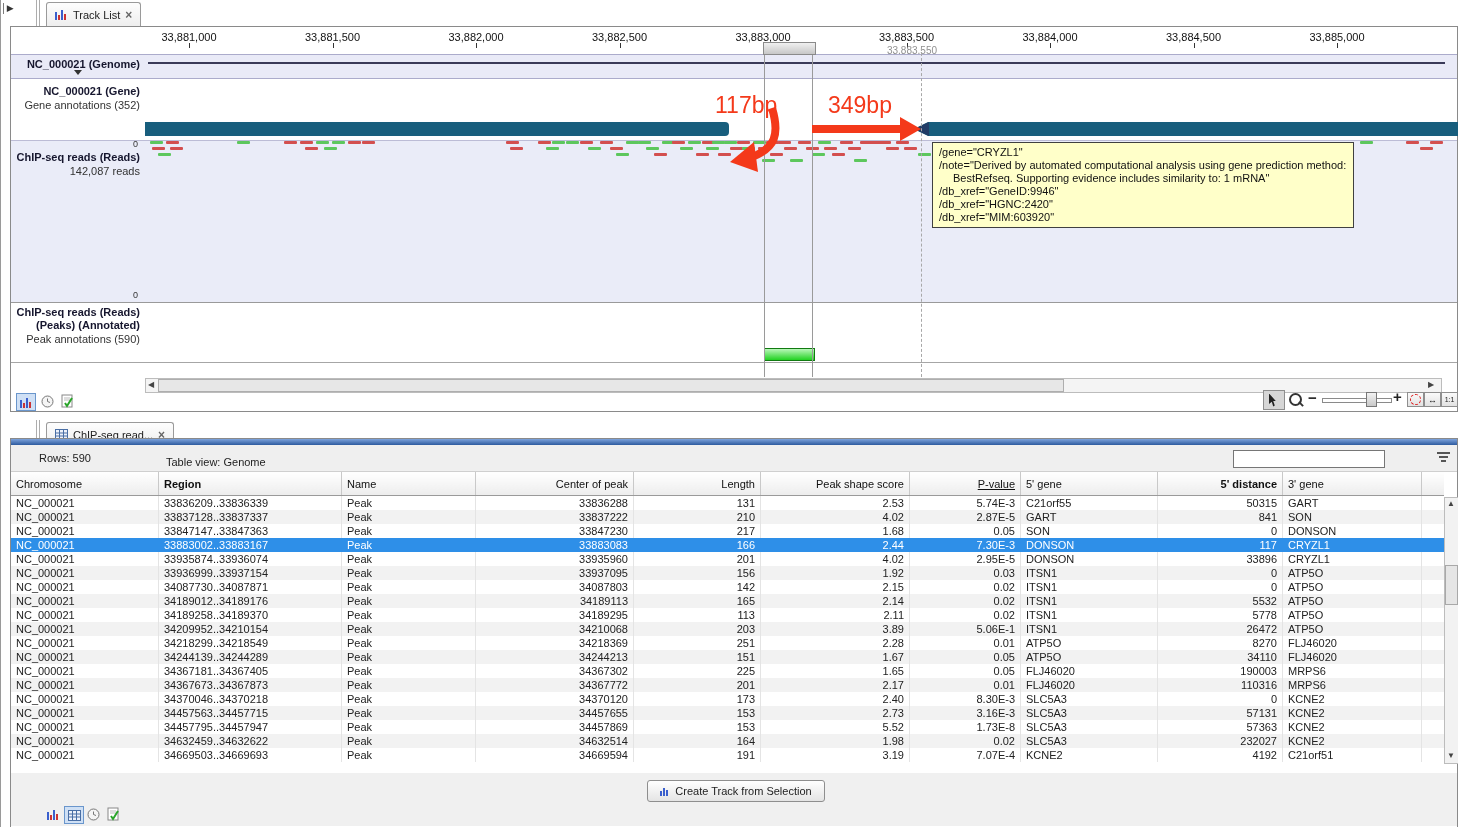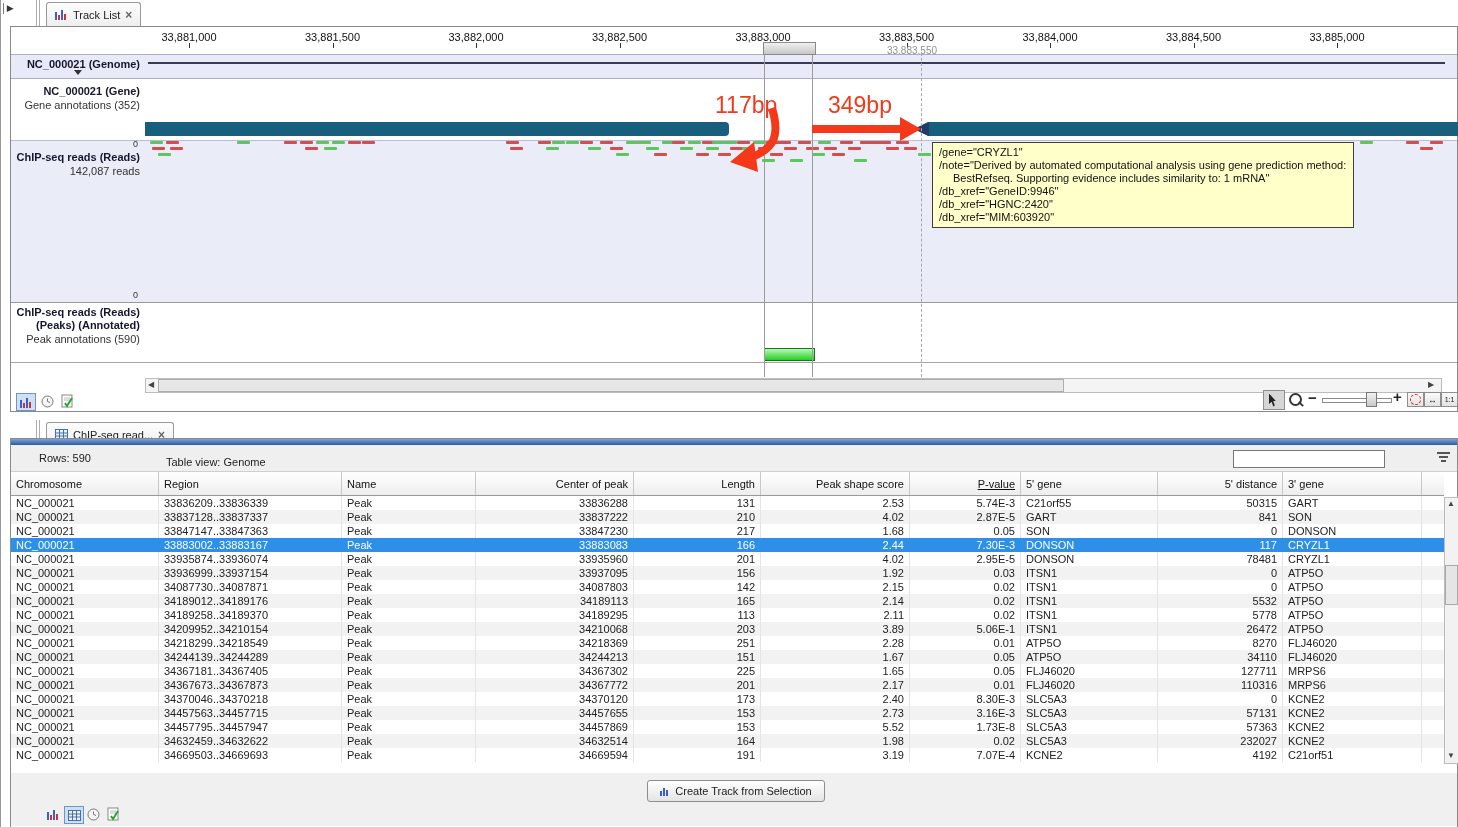--- a/index.html
+++ b/index.html
@@ -335,28 +335,28 @@
     <i style="width:13px;"></i>
       <i style="width:9px;"></i>
       <i style="width:5px;"></i>
   </div>
 
   <div class="abs grid-wrap">
     <table class="grid">
       <thead>
           <tr>
             <th class="l" style="width: 137px;">Chromosome</th>
-            <th class="l" style="width: 172px;">Region</th>
+            <th class="l" style="width: 172px; font-weight: bold;">Region</th>
             <th class="l" style="width: 123px;">Name</th>
             <th class="r" style="width: 147px;">Center of peak</th>
             <th class="r" style="width: 116px;">Length</th>
             <th class="r" style="width: 138px;">Peak shape score</th>
             <th class="r" style="width: 100px; text-decoration: underline;">P-value</th>
             <th class="l" style="width: 126px;">5' gene</th>
-            <th class="r" style="width: 114px;">5' distance</th>
+            <th class="r" style="width: 114px; font-weight: bold;">5' distance</th>
             <th class="l" style="width: 128px;">3' gene</th>
             <th class="r" style="width: 132px;">3' distance</th>
           </tr>
         </thead>
       <tbody>
           <tr>
             <td class="l">NC_000021</td>
             <td class="l">33836209..33836339</td>
             <td class="l">Peak</td>
             <td class="r">33836288</td>
@@ -409,21 +409,21 @@
           </tr>
           <tr>
             <td class="l">NC_000021</td>
             <td class="l">33935874..33936074</td>
             <td class="l">Peak</td>
             <td class="r">33935960</td>
             <td class="r">201</td>
             <td class="r">4.02</td>
             <td class="r">2.95E-5</td>
             <td class="l">DONSON</td>
-            <td class="r">78481</td>
+            <td class="r">33896</td>
             <td class="l">CRYZL1</td>
             <td class="r">0</td>
           </tr>
           <tr>
             <td class="l">NC_000021</td>
             <td class="l">33936999..33937154</td>
             <td class="l">Peak</td>
             <td class="r">33937095</td>
             <td class="r">156</td>
             <td class="r">1.92</td>
@@ -513,21 +513,21 @@
           </tr>
           <tr>
             <td class="l">NC_000021</td>
             <td class="l">34367181..34367405</td>
             <td class="l">Peak</td>
             <td class="r">34367302</td>
             <td class="r">225</td>
             <td class="r">1.65</td>
             <td class="r">0.05</td>
             <td class="l">FLJ46020</td>
-            <td class="r">127711</td>
+            <td class="r">190003</td>
             <td class="l">MRPS6</td>
             <td class="r">287</td>
           </tr>
           <tr>
             <td class="l">NC_000021</td>
             <td class="l">34367673..34367873</td>
             <td class="l">Peak</td>
             <td class="r">34367772</td>
             <td class="r">201</td>
             <td class="r">2.17</td>

